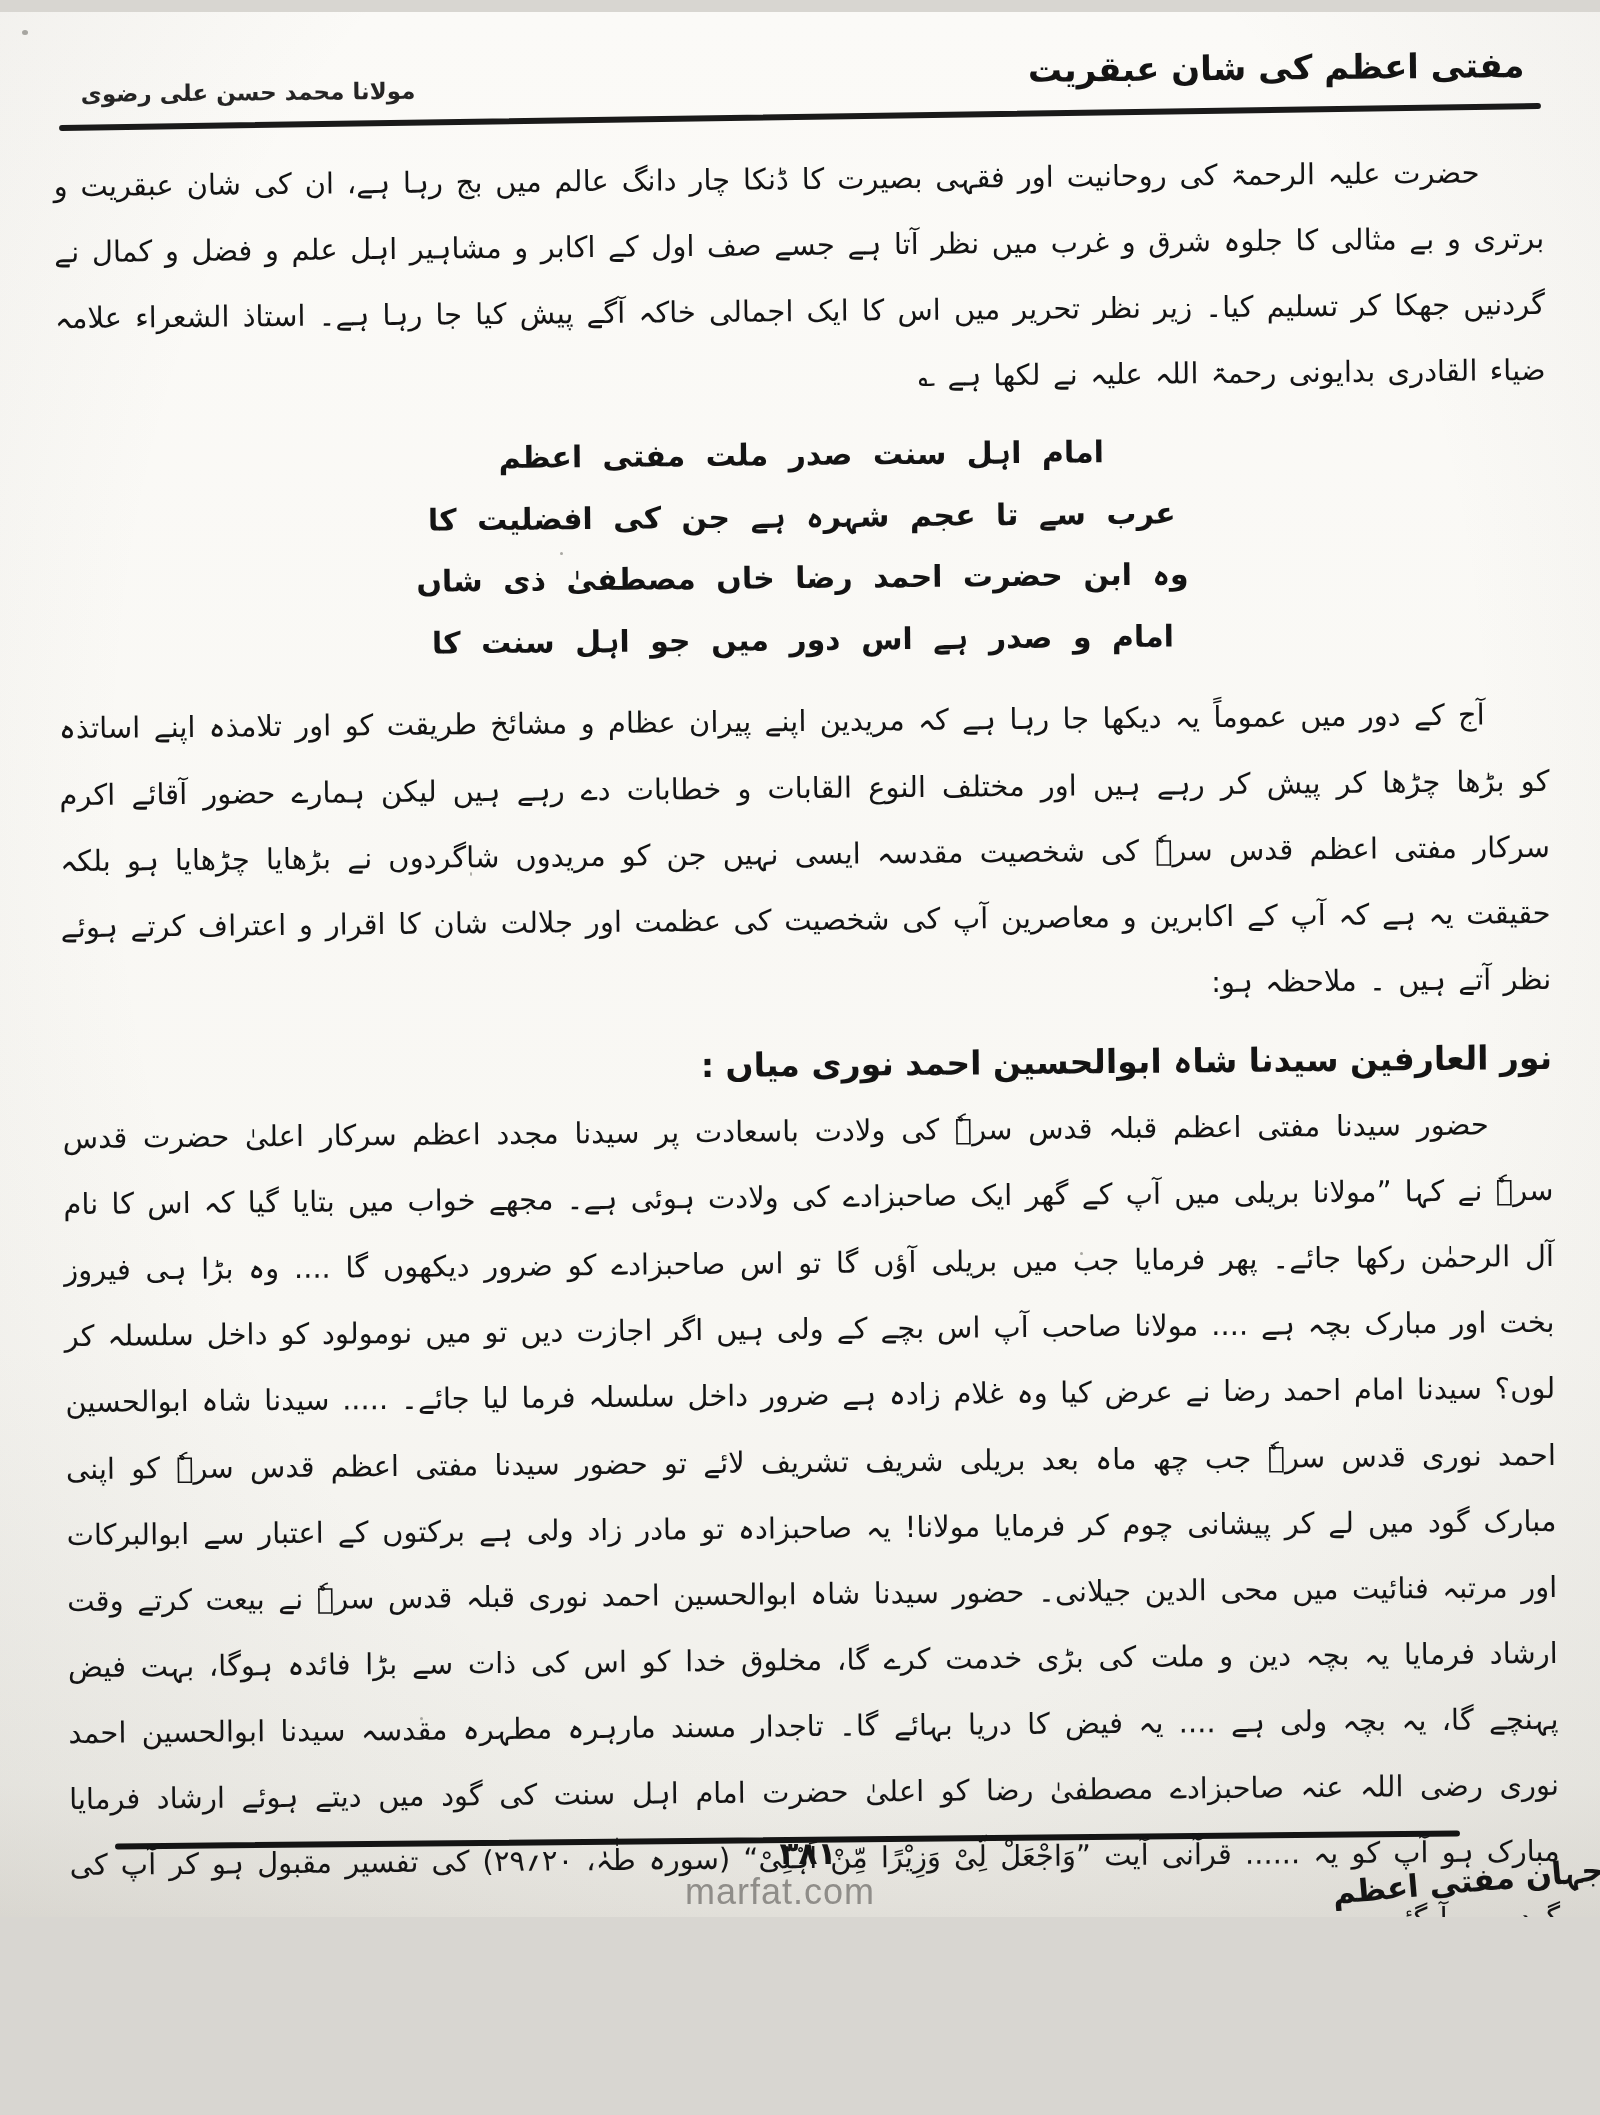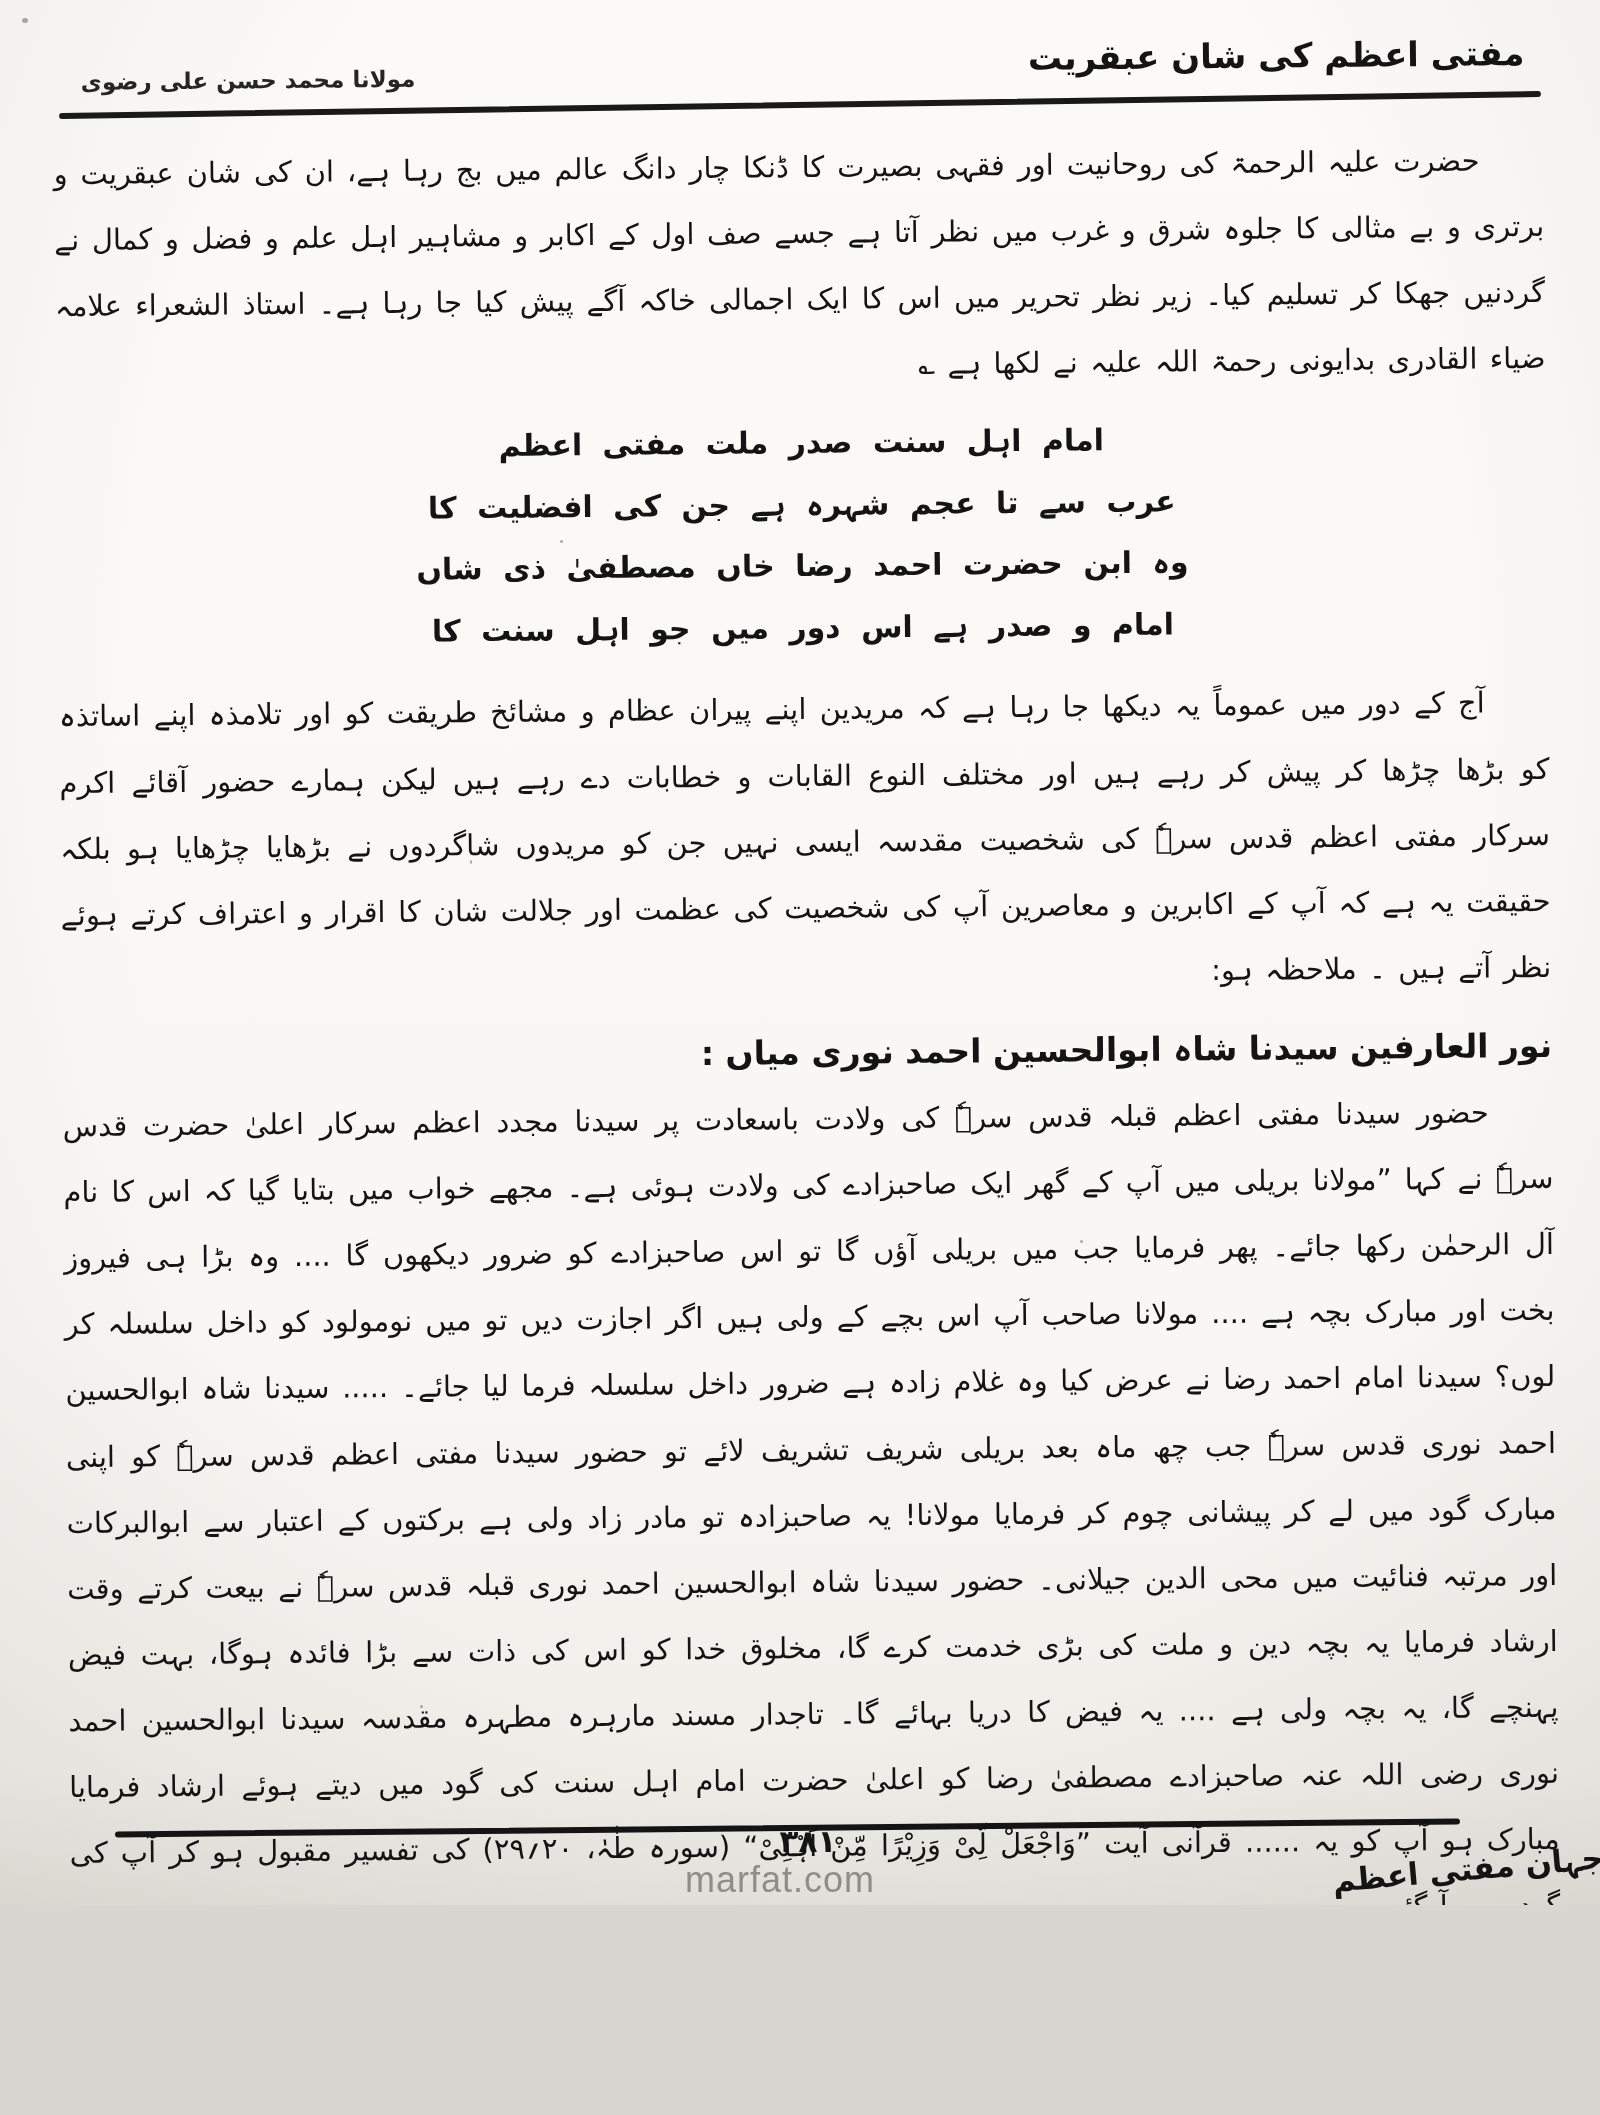--- a/index.html
+++ b/index.html
@@ -1,19 +1,19 @@
 <!DOCTYPE html>
 <html lang="ur"><head>
 <meta charset="utf-8">
 <style>
   html,body{margin:0;padding:0;background:#d8d6d1;}
   .page{
     position:relative;
     width:1600px;height:1905px;
-    margin:0 auto;
+    margin:12px auto;
     background:
       radial-gradient(ellipse at 50% 40%, rgba(255,255,255,0) 60%, rgba(120,115,105,.10) 100%),
       linear-gradient(180deg,#fbfaf7 0%, #f8f7f3 70%, #efeee9 93%, #e4e2dc 100%);
     overflow:hidden;
     font-family:"DejaVu Sans", sans-serif;
     color:#141414;
     direction:rtl;
   }
   .speckle{position:absolute;width:3px;height:3px;border-radius:50%;background:#5a5751;opacity:.5;}
   .content{

